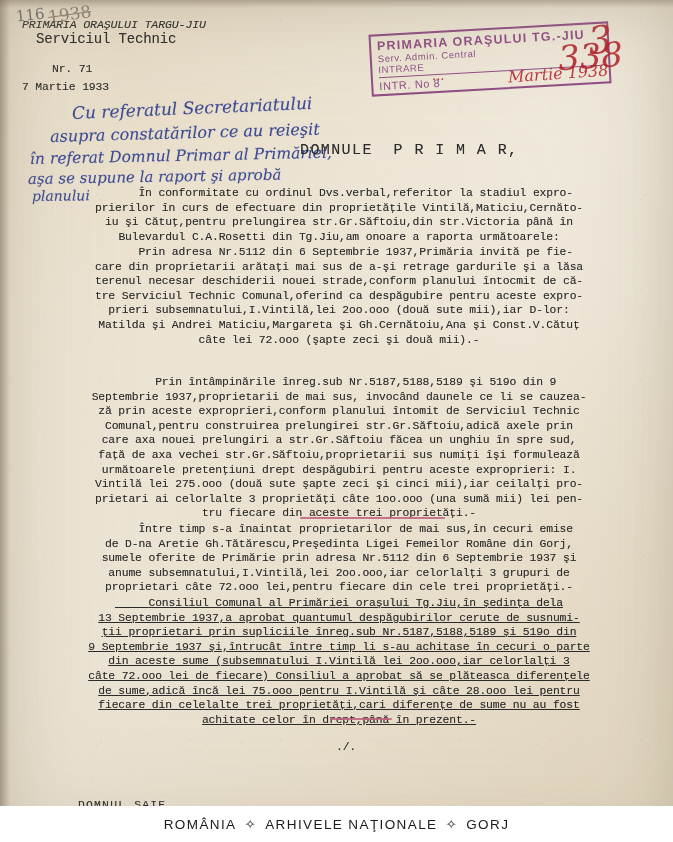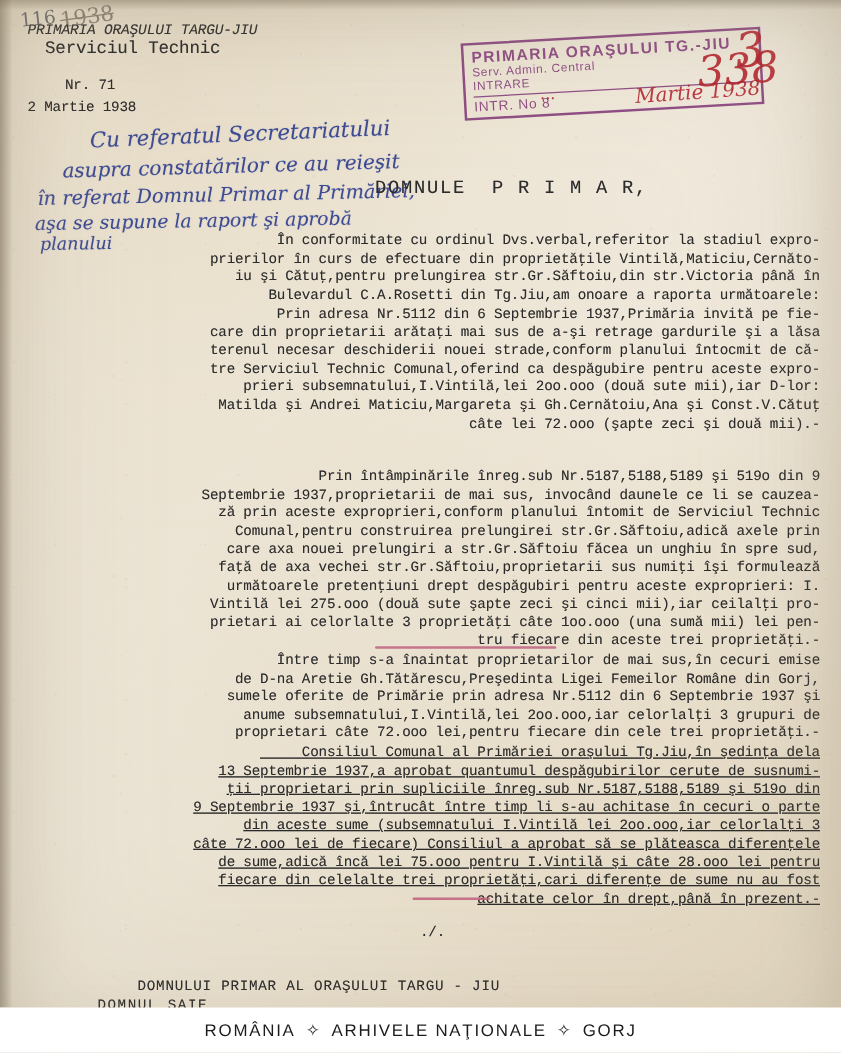--- a/index.html
+++ b/index.html
@@ -63,21 +63,21 @@
   #hdr-service { left: 36px; top: 32px; font-size: 14px; }
   #nr { left: 52px; top: 62px; text-align: right; }
   #date { left: 22px; top: 80px; }
 
   #salutation { left: 300px; top: 144px; letter-spacing: 1.4px; font-size: 15px; }
 
   .para {
     position: absolute;
     left: 22px;
     width: 634px;
-    text-align: right;
+    text-align: center;
   }
 
   #p1 { top: 186px; }
   #p2 { top: 245px; }
   #p3 { top: 375px; }
   #p4 { top: 522px; }
   #p5 { top: 596px; text-decoration: underline; }
 
   #sig-a { left: 78px; top: 798px; letter-spacing: 1.2px; }
   #sig-b { left: 110px; top: 783px; letter-spacing: 0.6px; }
@@ -215,21 +215,21 @@
   <div class="speckle"></div>
   <div class="edge-left"></div>
   <div class="edge-top"></div>
 
   <div class="pencil" id="pencil-num">116</div>
   <div class="pencil-strike">1938</div>
 
   <div class="typed" id="hdr-office">PRIMARIA ORAŞULUI TARGU-JIU</div>
   <div class="typed" id="hdr-service">Serviciul Technic</div>
   <div class="typed" id="nr">Nr. 71</div>
-  <div class="typed" id="date">2 Martie 1938</div>
+  <div class="typed" id="date">7 Martie 1933</div>
 
   <div class="stamp">
     <div class="stamp-l1">PRIMARIA ORAŞULUI TG.-JIU</div>
     <div class="stamp-l2">Serv. Admin. Central</div>
     <div class="stamp-l3">INTRARE</div>
     <div class="stamp-l4">INTR. No    8</div>
   </div>
 
   <div class="red-ink" id="red-num-top">3</div>
   <div class="red-ink" id="red-num-mid">338</div>
@@ -278,20 +278,19 @@
 câte 72.ooo lei de fiecare) Consiliul a aprobat să se plăteasca diferenţele
 de sume,adică încă lei 75.ooo pentru I.Vintilă şi câte 28.ooo lei pentru
 fiecare din celelalte trei proprietăţi,cari diferenţe de sume nu au fost
 achitate celor în drept,până în prezent.-</div>
 
   <div class="underline-pink" id="ul1"></div>
   <div class="underline-pink" id="ul2"></div>
 
   <div class="typed" id="slash">./.</div>
   <div class="typed" id="sig-a">DOMNUL SAIE</div>
-  <div class="typed" id="sig-b">DOMNULUI PRIMAR AL ORAŞULUI TARGU - JIU</div>
 
   <div class="vignette"></div>
 
   <div class="footer">
     <div class="footer-text"><span>ROMÂNIA</span><span class="diamond">✧</span><span>ARHIVELE NAŢIONALE</span><span class="diamond">✧</span><span>GORJ</span></div>
   </div>
 </div>
 
 </body></html>

